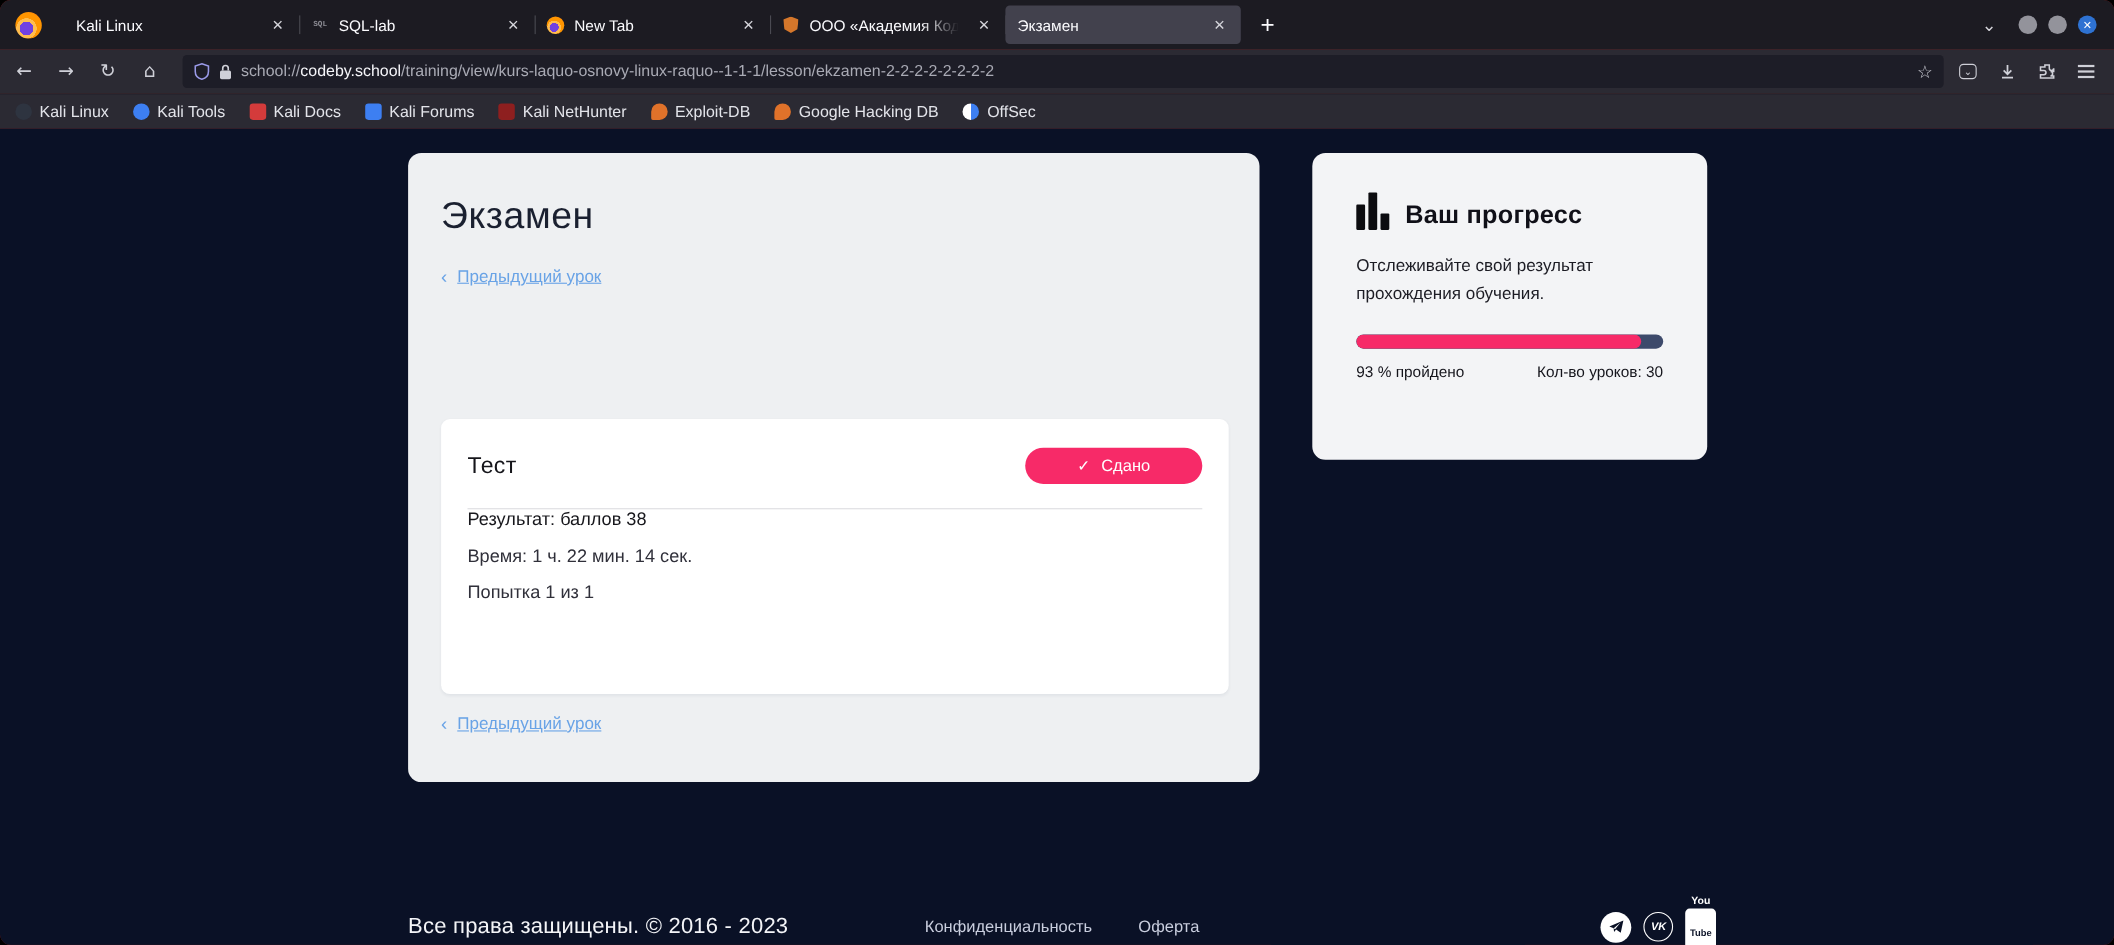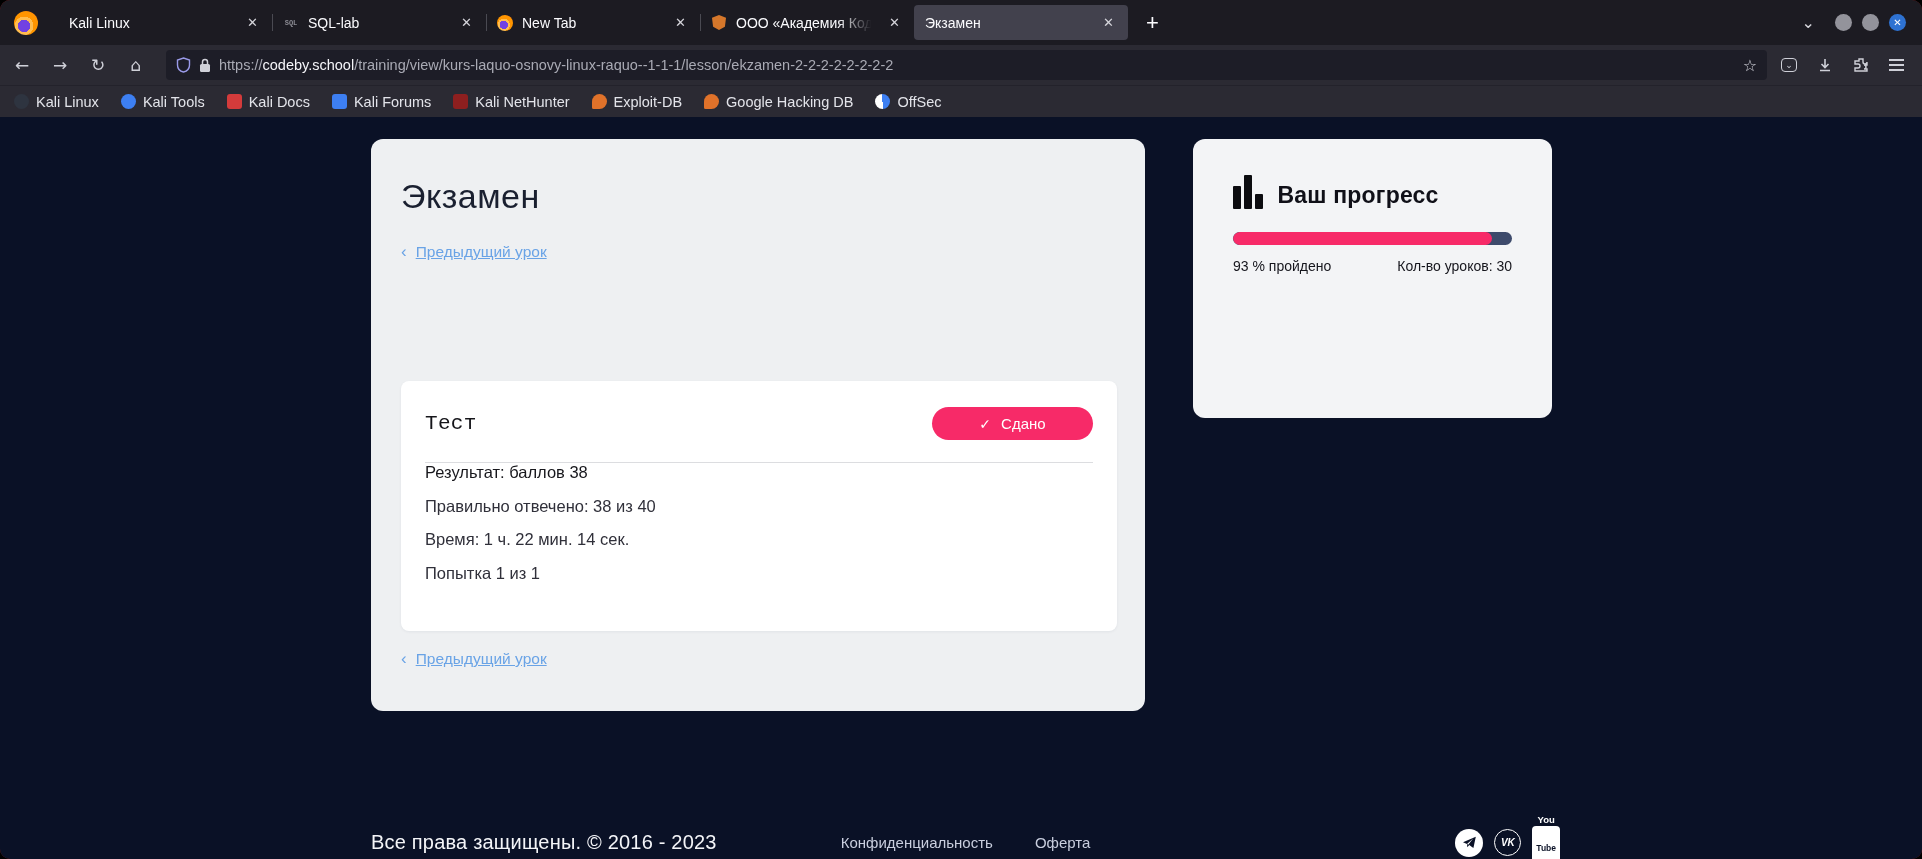--- a/index.html
+++ b/index.html
@@ -56,21 +56,21 @@
   .h1 { margin:38px 0 0 30px; font-size:34px; font-weight:500; color:#1a2030; letter-spacing:0.5px; }
   .prev-link { display:flex; align-items:center; gap:9px; margin:26px 0 0 30px; font-size:15.5px; color:#69A3E6; }
   .prev-link .chev { font-size:17px; text-decoration:none; }
   .prev-link a { color:#69A3E6; text-decoration:underline; }
   .dl-btn { position:absolute; left:30px; top:128px; width:348px; height:58px; background:#1B2A4A; border:none;
             border-radius:7px; display:flex; align-items:center; justify-content:space-between; padding:0 26px 0 30px; cursor:pointer; }
   .dl-btn .label { color:#f2f3f5; font-size:17px; }
   .inner-card { position:absolute; left:30px; top:242px; width:716px; height:250px; background:#ffffff; border-radius:8px;
                 box-shadow:0 1px 3px rgba(20,30,60,0.06); padding:26px 24px 0 24px; }
   .test-head { display:flex; align-items:center; justify-content:space-between; }
-  .test-title { font-size:21px; color:#15151a; font-weight:500; letter-spacing:0.3px;font-family:Liberation Mono, monospace; }
+  .test-title { font-size:21px; color:#15151a; font-weight:500; letter-spacing:0.3px; }
   .badge { width:161px; height:33px; background:#F72A68; border-radius:17px; border:none; display:flex;
            align-items:center; justify-content:center; gap:10px; color:#fff; font-size:15px; cursor:default; }
   .badge .chk { font-family:"DejaVu Sans", sans-serif; font-size:14px; font-weight:bold; }
   .sep { border:none; border-top:1px solid #dcdde0; margin:22px 0 0 0; }
   .result-lines { }
   .result-lines div { font-size:16.5px; color:#30303a; margin-bottom:14.5px; }
   .result-lines div:first-child { color:#17171c; font-weight:500; }
   .prev-link.bottom { position:absolute; left:0px; top:510px; margin-left:30px; margin-top:0; }
 
   
@@ -167,21 +167,21 @@
         <svg width="15" height="16" viewBox="0 0 15 16">
             <path d="M7.5 1 L13.5 3 V8 C13.5 12 10.5 14.3 7.5 15 C4.5 14.3 1.5 12 1.5 8 V3 Z" fill="none" stroke="#9a9ae8" stroke-width="1.4"></path>
           </svg>
       </span>
       <span>
         <svg width="12" height="15" viewBox="0 0 12 15">
             <rect x="1" y="6" width="10" height="8" rx="1.5" fill="#cfd0d8"></rect>
             <path d="M3.5 6 V4 a2.5 2.5 0 0 1 5 0 V6" fill="none" stroke="#cfd0d8" stroke-width="1.5"></path>
           </svg>
       </span>
-      <span class="url-text"><span>https://</span><span class="domain">codeby.school</span><span>/training/view/kurs-laquo-osnovy-linux-raquo--1-1-1/lesson/ekzamen-2-2-2-2-2-2-2-2</span></span>
+      <span class="url-text"><span>school://</span><span class="domain">codeby.school</span><span>/training/view/kurs-laquo-osnovy-linux-raquo--1-1-1/lesson/ekzamen-2-2-2-2-2-2-2-2</span></span>
       <span class="url-star">☆</span>
     </div>
 
     <div class="toolbar-icons">
       <span class="pocket">⌄</span>
       <span>
         <svg width="16" height="16" viewBox="0 0 16 16">
             <path d="M8 2 V10 M4.5 7 L8 10.5 L11.5 7" stroke="#cfd0d8" stroke-width="1.6" fill="none"></path>
             <path d="M3 13.5 H13" stroke="#cfd0d8" stroke-width="1.6"></path>
           </svg>
@@ -249,41 +249,41 @@
         <div class="test-head">
           <span class="test-title">Тест</span>
           <button class="badge">
             <span class="chk">✓</span>
             <span>Сдано</span>
           </button>
         </div>
         <hr class="sep">
         <div class="result-lines">
           <div>Результат: баллов 38</div>
-          <div>Правильно отвечено: 38 из 40</div>
           <div>Время: 1 ч. 22 мин. 14 сек.</div>
           <div>Попытка 1 из 1</div>
         </div>
       </div>
 
       <div class="prev-link bottom">
         <span class="chev">‹</span>
         <a href="#">Предыдущий урок</a>
       </div>
     </div>
 
     <div class="prog-card">
       <div class="prog-head">
         <span class="chart-ico">
             <i></i>
             <i></i>
             <i></i>
           </span>
         <span class="prog-title">Ваш прогресс</span>
       </div>
+      <div class="prog-desc">Отслеживайте свой результат прохождения обучения.</div>
       <div class="prog-bar">
         <div class="prog-fill" style="width: 93%;"></div>
       </div>
       <div class="prog-labels">
         <span>93 % пройдено</span>
         <span>Кол-во уроков: 30</span>
       </div>
     </div>
 
     <div class="footer">

